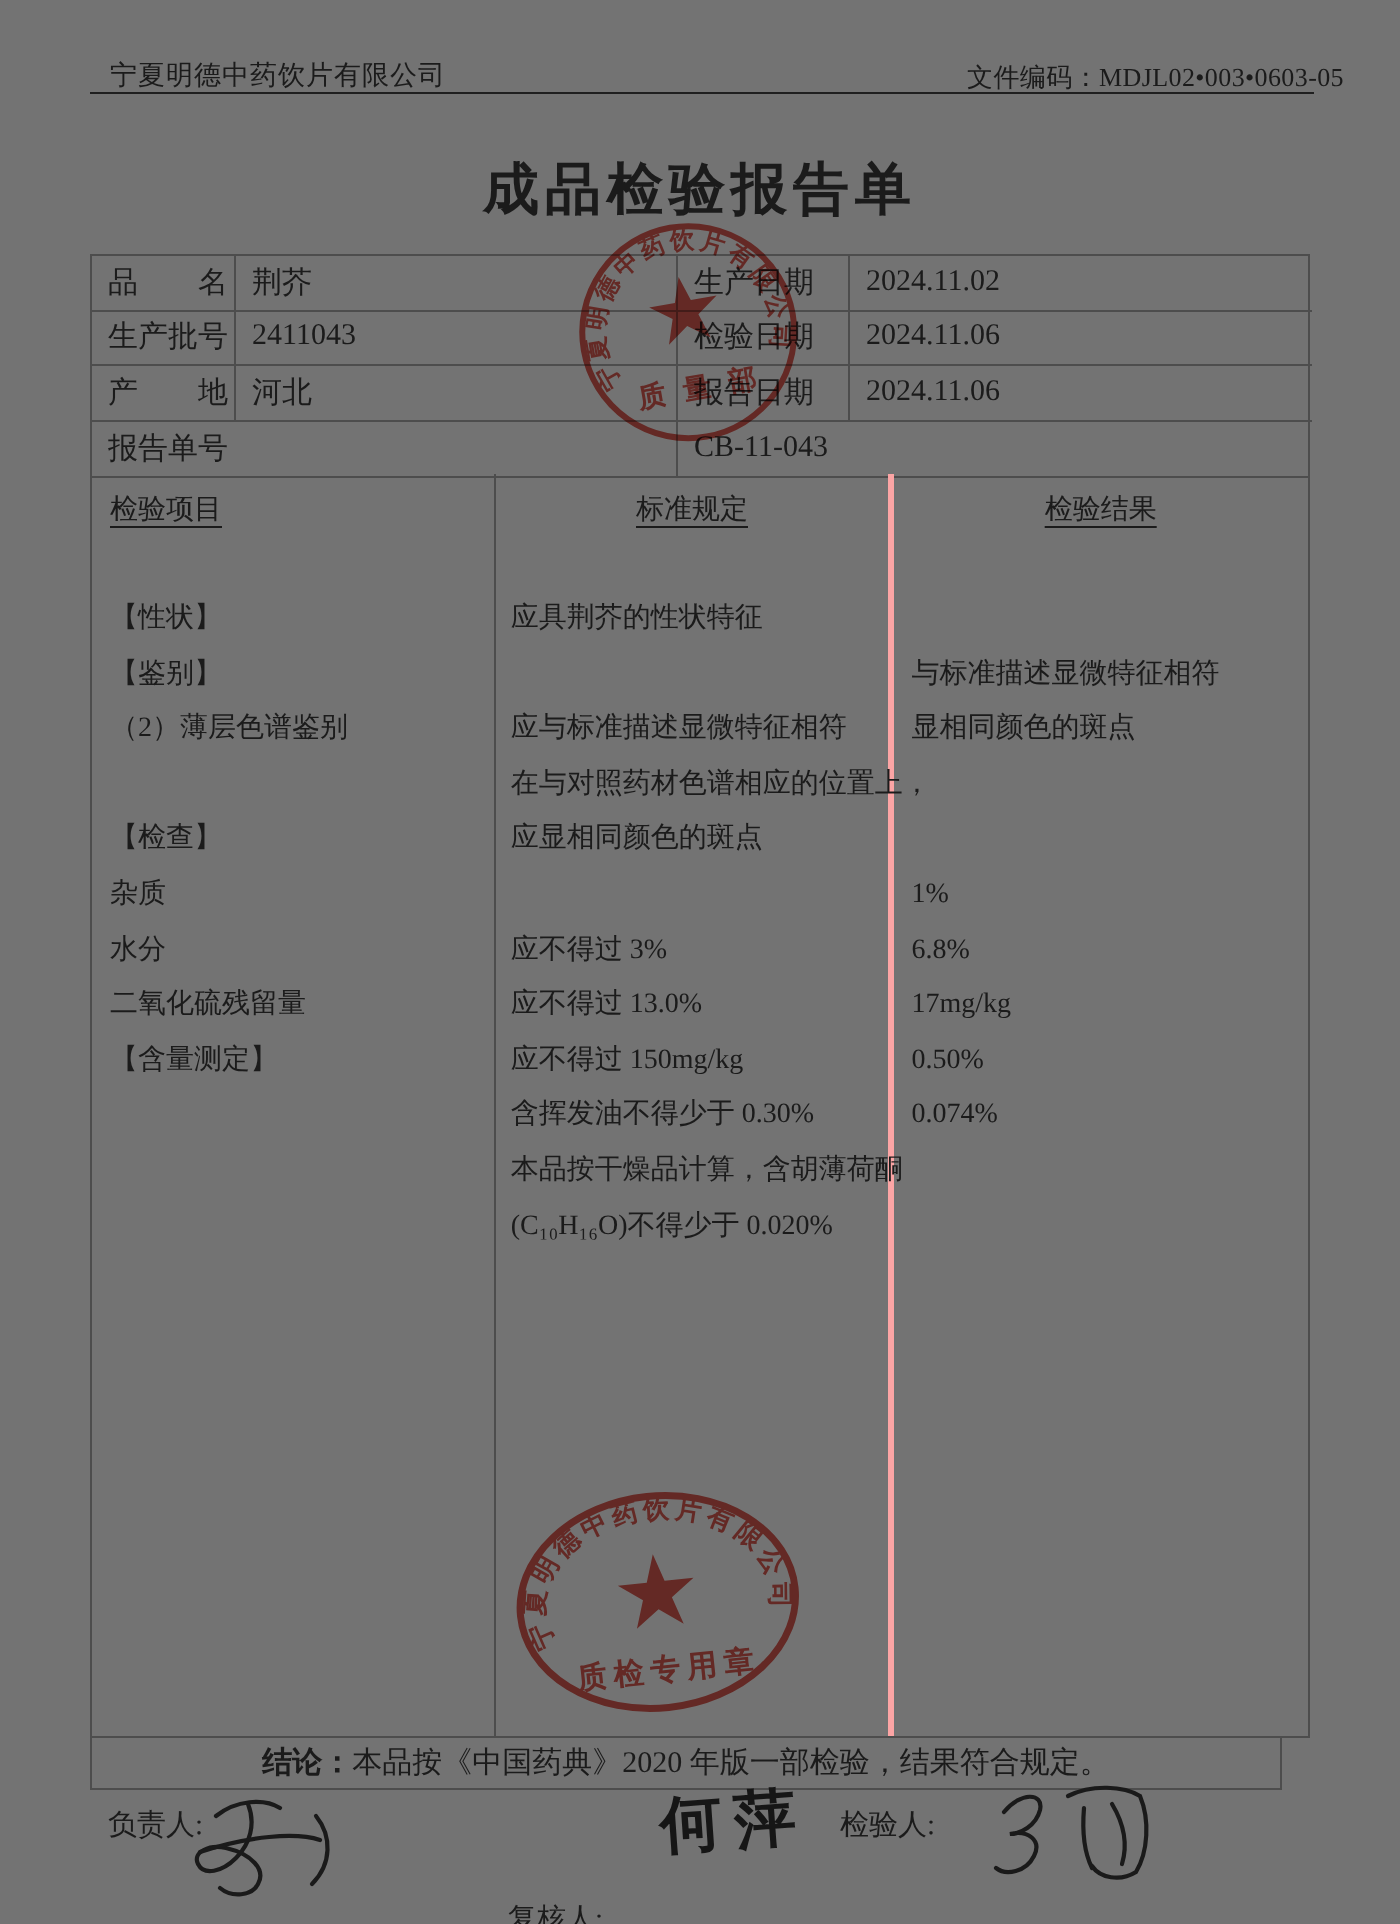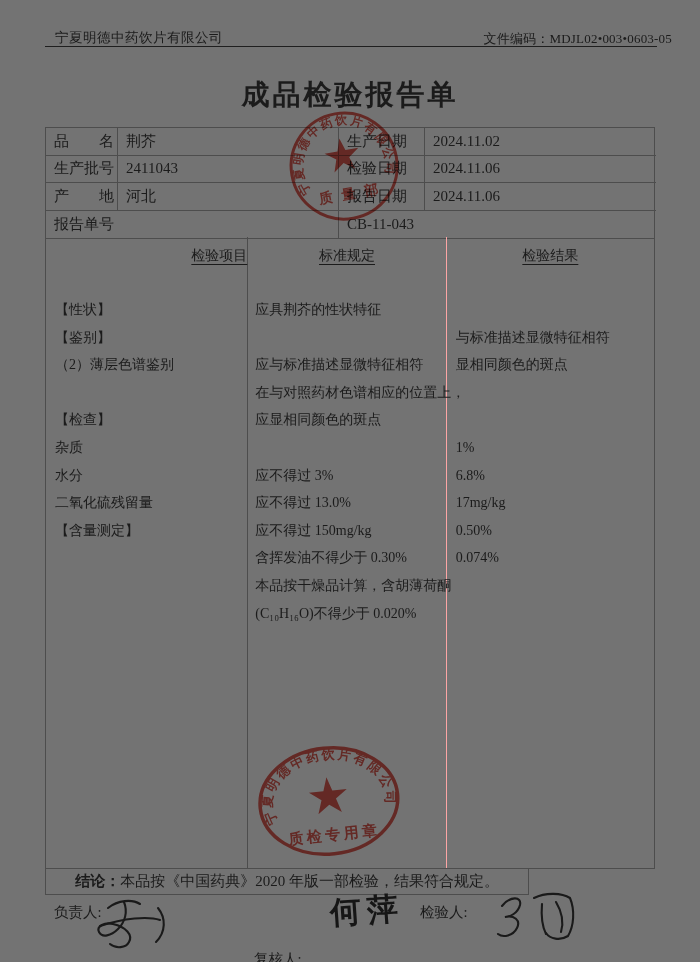--- a/index.html
+++ b/index.html
@@ -29,33 +29,33 @@
   .ic.last-row { border-bottom:none; }
   .ic.span2a { grid-column:1 / 3; }
   .ic.span2b { grid-column:3 / 5; }
   .jlabel { display:inline-block; width:60px; text-align:justify; text-align-last:justify; }
   
   .main-table { position:absolute; left:45px; top:237px; width:610px; height:632px;
                 border:1px solid #4d4d4d; border-top:none; box-sizing:border-box;
                 display:flex; font-size:14px; }
   .mt-col { position:relative; height:100%; box-sizing:border-box; }
   .mt-col.c1 { width:203px; border-right:1px solid #4d4d4d; }
-  .mt-col.c2 { width:199px; border-right:1px solid #fca5a5; }
+  .mt-col.c2 { width:199px; border-right:3px solid #fca5a5; }
   .mt-col.c3 { width:208px; }
   .mt-head { position:absolute; top:9px; left:0; right:0; line-height:20px; }
   .mt-head .u { text-decoration:underline; text-underline-offset:4px; }
-  .c1 .mt-head { padding-left:9px; text-align:right; }
+  .c1 .mt-head { padding-left:9px; text-align:left; }
   .c2 .mt-head, .c3 .mt-head { text-align:center; }
   .lines { position:absolute; top:59px; left:0; right:0; }
   .tline { height:27.6px; line-height:27.6px; white-space:pre; overflow:visible; }
   .c1 .tline { padding-left:9px; }
   .c2 .tline { padding-left:7px; }
   .c3 .tline { padding-left:9px; }
   
-  .conclusion { position:absolute; left:45px; top:869px; width:484px; height:26px;
+  .conclusion { position:absolute; left:45px; top:869px; width:596px; height:26px;
                 border:1px solid #4d4d4d; border-top:none; box-sizing:border-box;
                 display:flex; align-items:center; justify-content:center;
                 font-size:15px; white-space:nowrap; }
   .conclusion .lbl { font-weight:bold; }
   
   .sig-label { position:absolute; top:903px; font-size:14.5px; }
   .sig-label.s1 { left:54px; }
   .sig-label.s2 { left:254px;margin-top:47px; }
   .sig-label.s3 { left:420px; }
   .sig-name { position:absolute; left:330px; top:890px; font-size:31px; font-weight:600;

